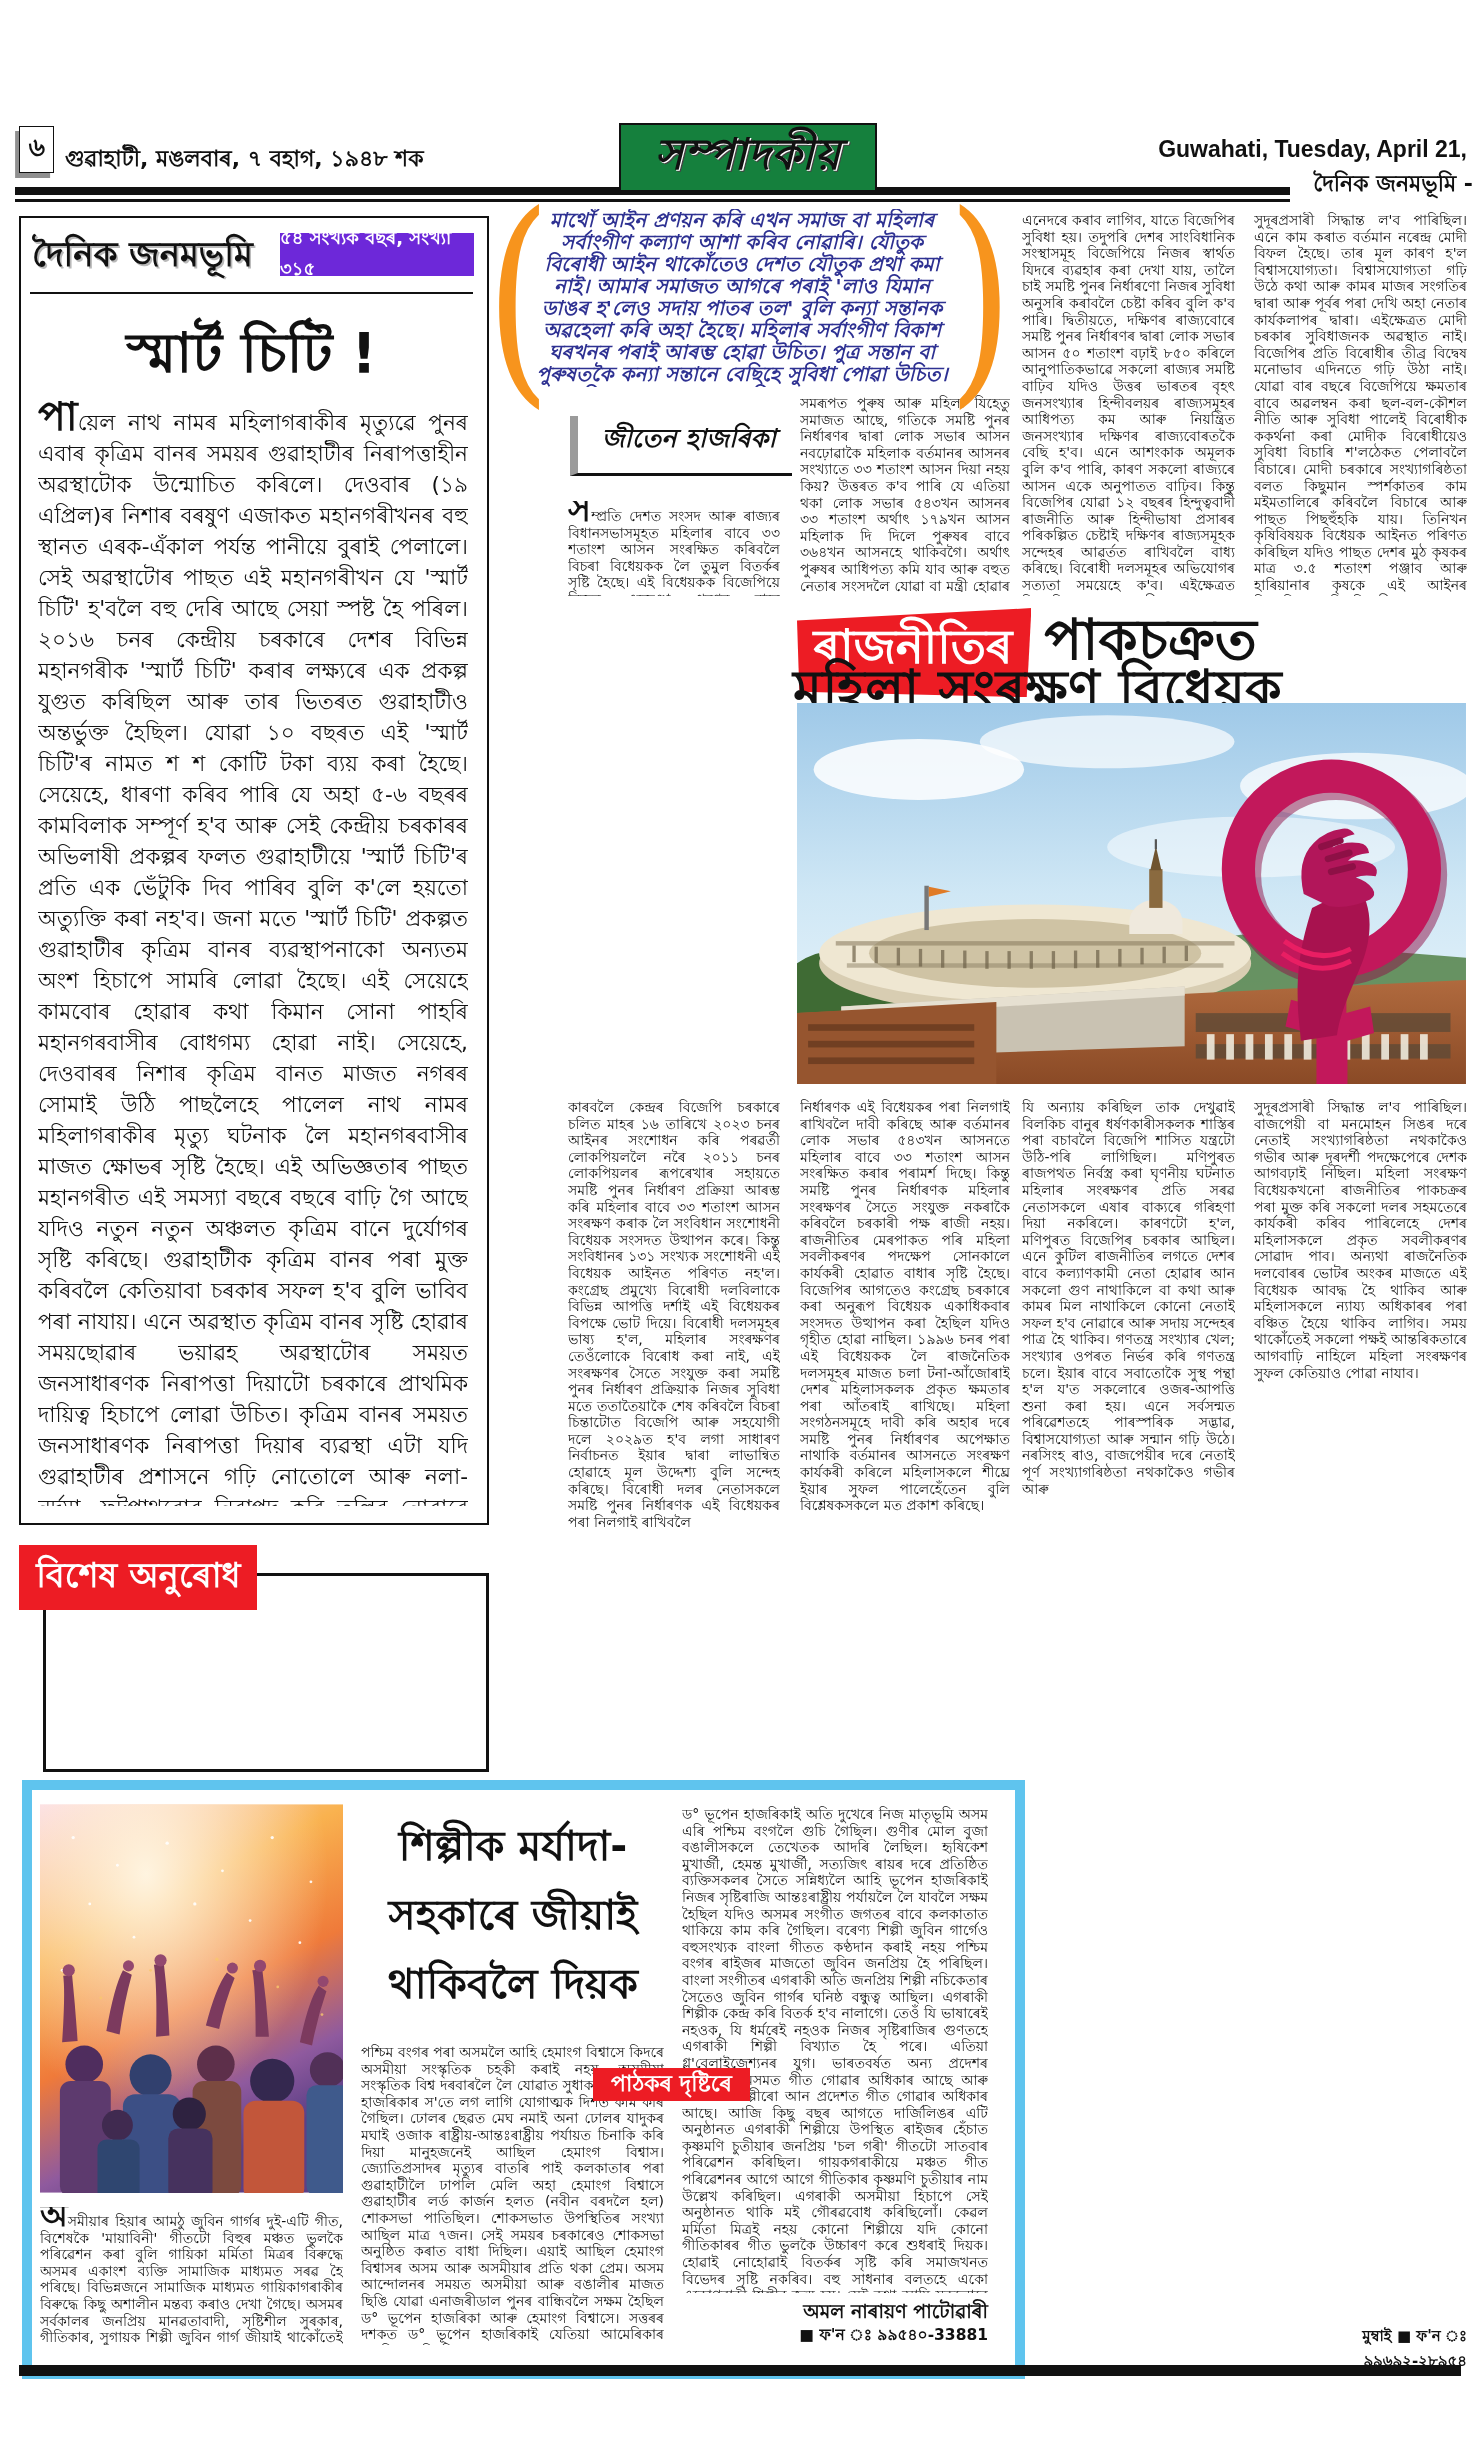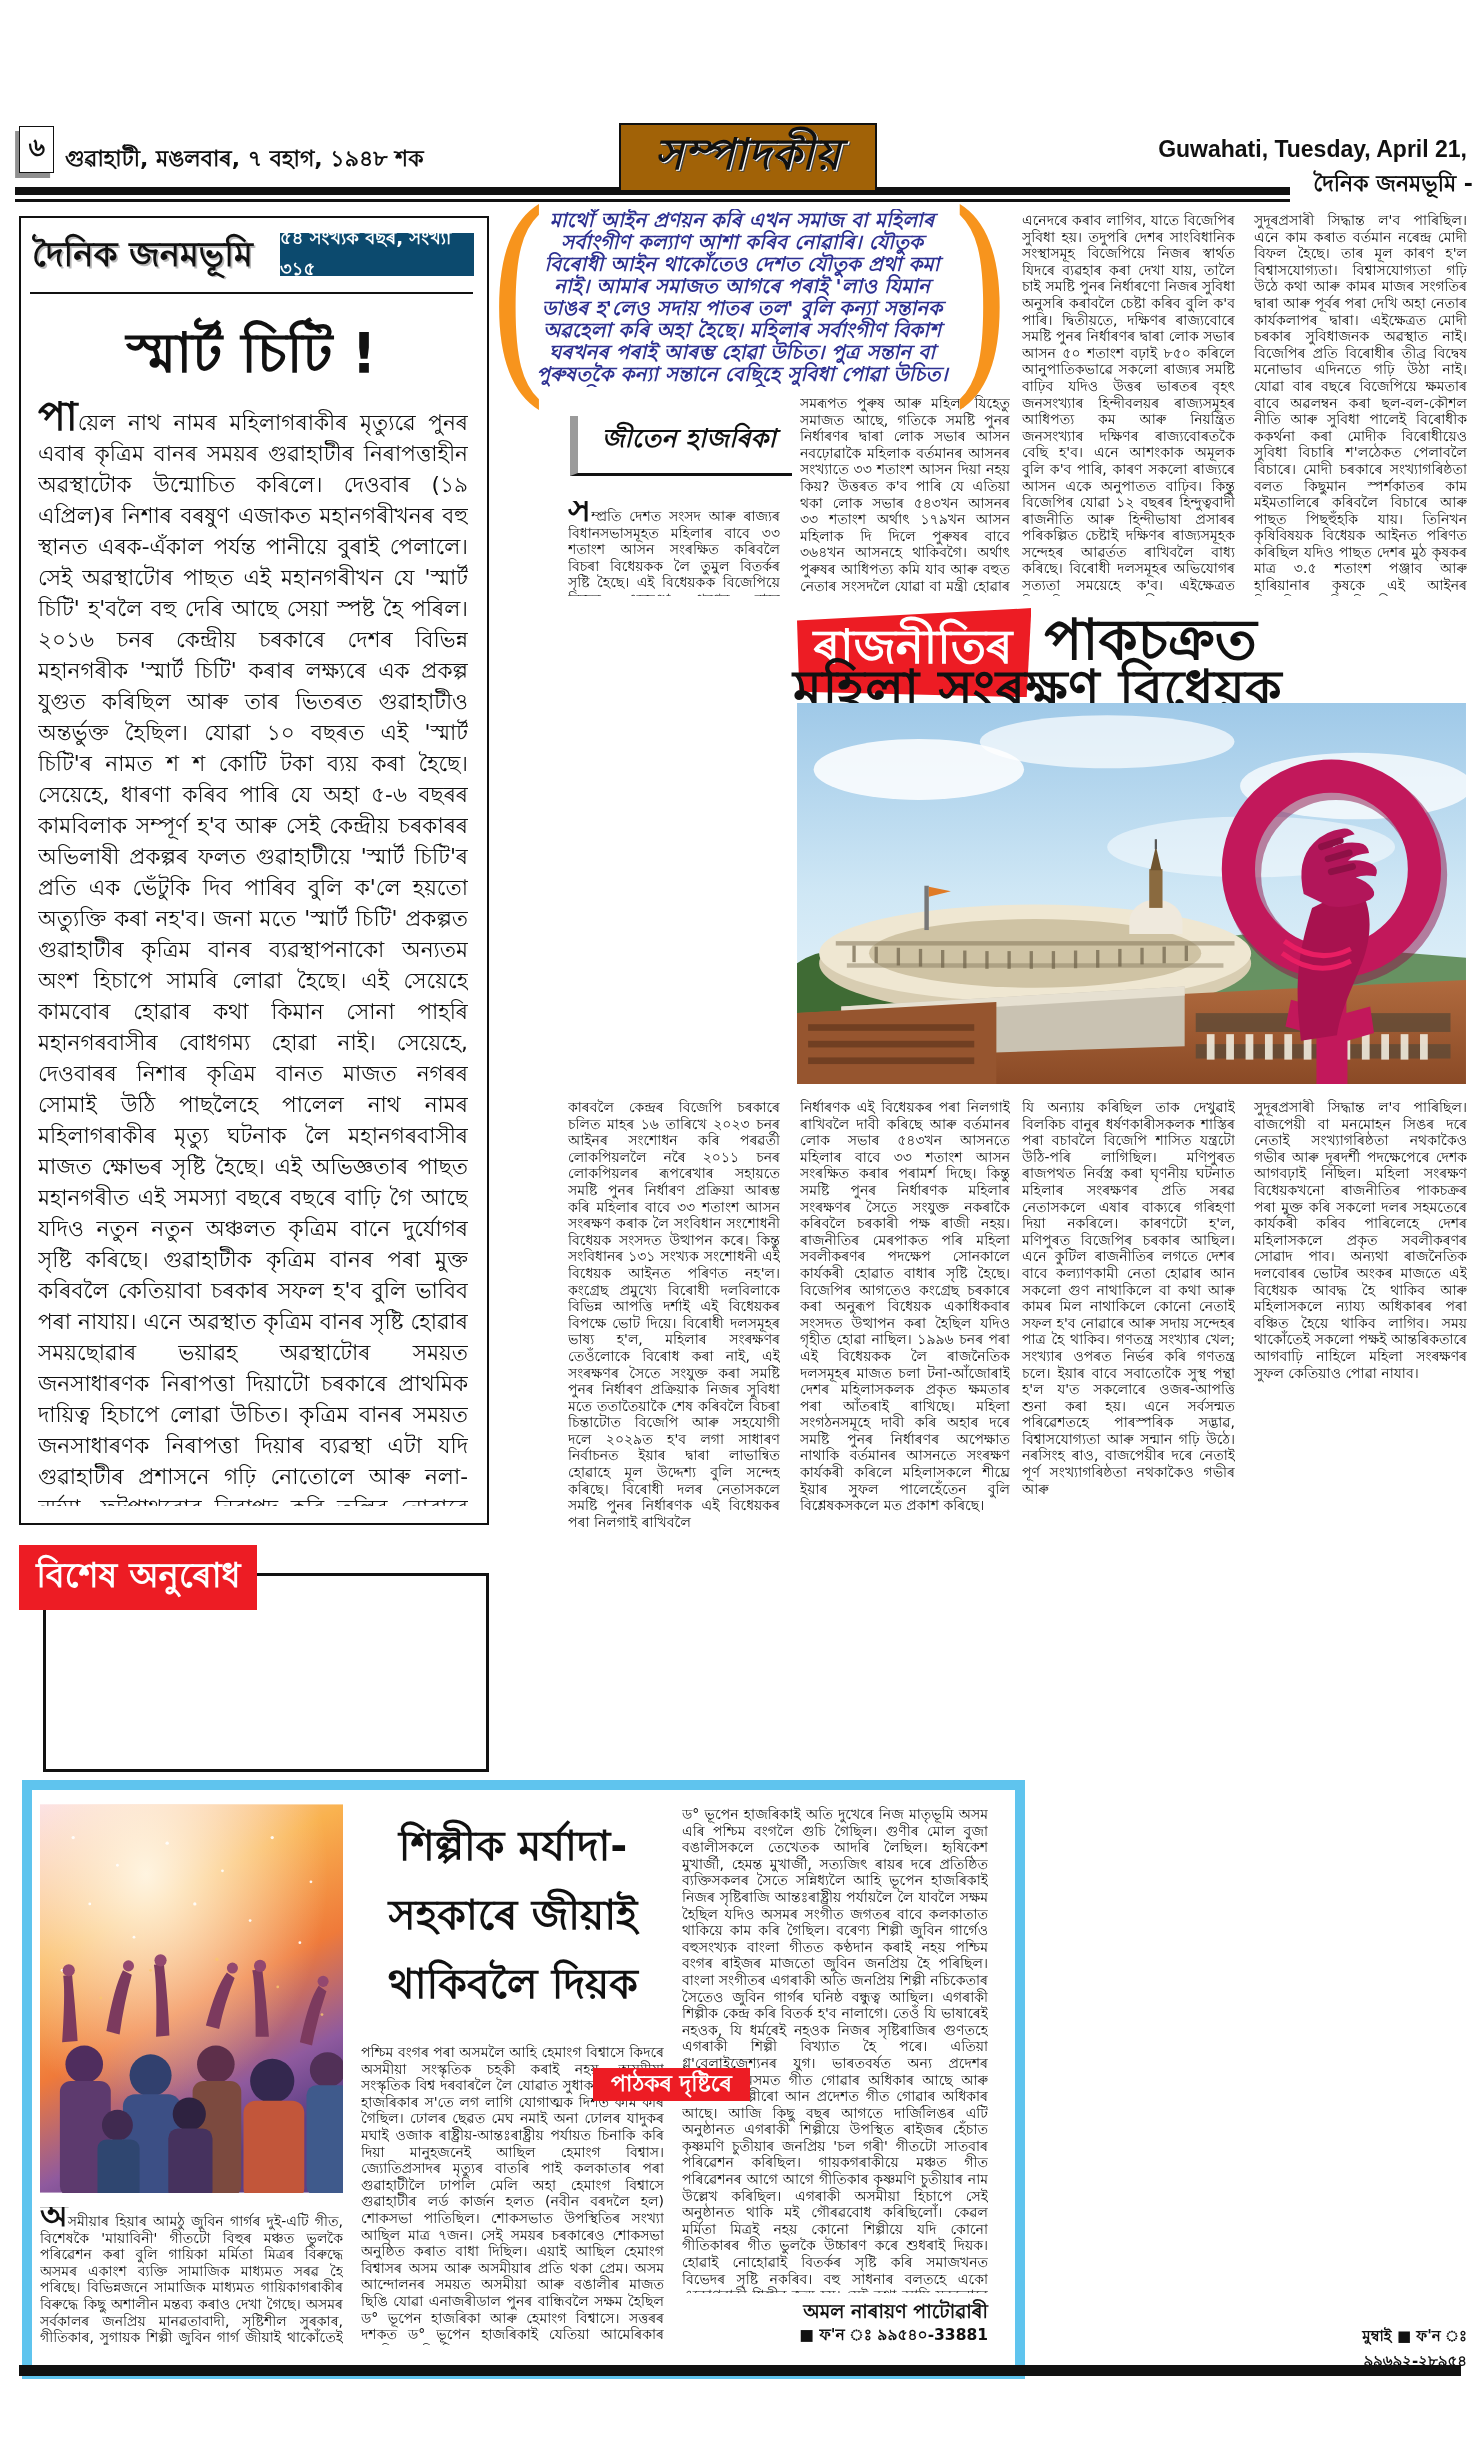--- a/index.html
+++ b/index.html
@@ -10,35 +10,35 @@
   }
   .abs{position:absolute;}
   .just{text-align:justify;text-justify:inter-word;overflow:hidden;}
   .prewrap{white-space:pre-line;}
 
   
   .pagenum-box{left:19.4px;top:126px;width:33px;height:45px;border:1.7px solid #111;
     box-shadow:-3.9px 5px 0 #8f8f8f;display:flex;align-items:center;justify-content:center;
     font-size:25.5px;font-weight:bold;background:#fff;}
   .date-as{left:65px;top:141px;font-size:22px;font-weight:bold;}
-  .edit-box{left:619px;top:123px;width:254px;height:65px;border:2.2px solid #111;background:#a16207;
+  .edit-box{left:619px;top:123px;width:254px;height:65px;border:2.2px solid #111;background:#15803d;
     display:flex;align-items:center;justify-content:center;z-index:3;}
   .edit-box span{font-size:43px;font-weight:900;font-style:italic;letter-spacing:1.1px;
     text-shadow:1.1px 1.1px 0 #fff,2.2px 2.2px 0 #444;}
   .date-en{left:1130px;top:136px;width:337px;text-align:right;font-size:23px;font-weight:bold;
     font-family:"Liberation Sans",sans-serif;letter-spacing:0px;}
   .mast-right{left:1290px;top:166px;width:183px;text-align:right;font-size:22px;font-weight:900;background:#fff;z-index:2;}
   .rule-thick{left:15px;top:187px;width:1280px;height:7.8px;background:#111;}
   .rule-thin{left:15px;top:199px;width:1280px;height:2.8px;background:#111;}
 
   
   .ed-frame{left:19.4px;top:216px;width:466px;height:1305px;border:2.2px solid #111;background:#fff;}
   .ed-mast{left:32px;top:228px;width:238px;font-size:34px;font-weight:900;
     text-shadow:1.7px 1.7px 0 #b9b9b9;}
-  .ed-issue{left:280px;top:233px;width:194px;height:43px;background:#0c4a6e;color:#fff;
+  .ed-issue{left:280px;top:233px;width:194px;height:43px;background:#6d28d9;color:#fff;
     display:flex;align-items:center;justify-content:center;font-size:18px;font-weight:bold;}
   .ed-rule{left:30px;top:292px;width:443px;height:2.2px;background:#111;}
   .ed-title{left:30px;top:311px;width:443px;text-align:center;font-size:55px;font-weight:900;}
   .ed-body{left:38px;top:401px;width:430px;height:1105px;font-size:21.6px;line-height:31px;}
   .ed-body::first-letter{font-size:41px;font-weight:bold;line-height:31px;}
   .quote-text{left:529px;top:209px;width:426px;height:178px;text-align:center;
     color:#2e3192;font-size:20px;line-height:22px;font-weight:bold;font-style:italic;overflow:hidden;}
   .paren{color:#f7941d;font-size:166px;font-weight:100;line-height:166px;transform:scaleY(1.35);
     font-family:"DejaVu Serif","Liberation Serif",serif;z-index:1;}
   .paren.l{left:486px;top:215px;}

